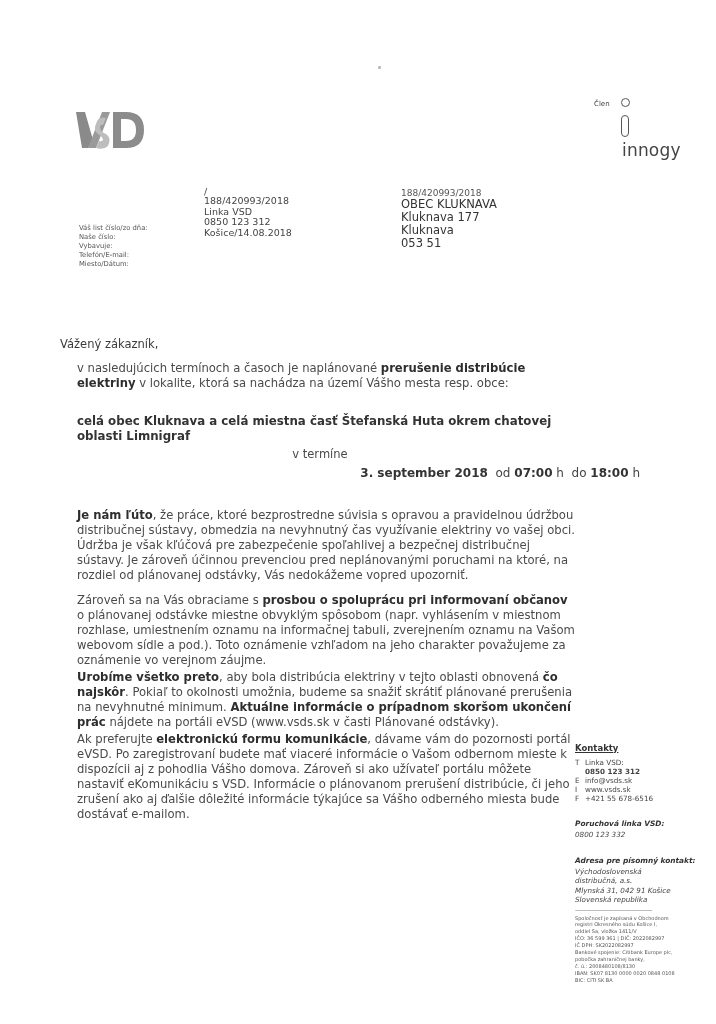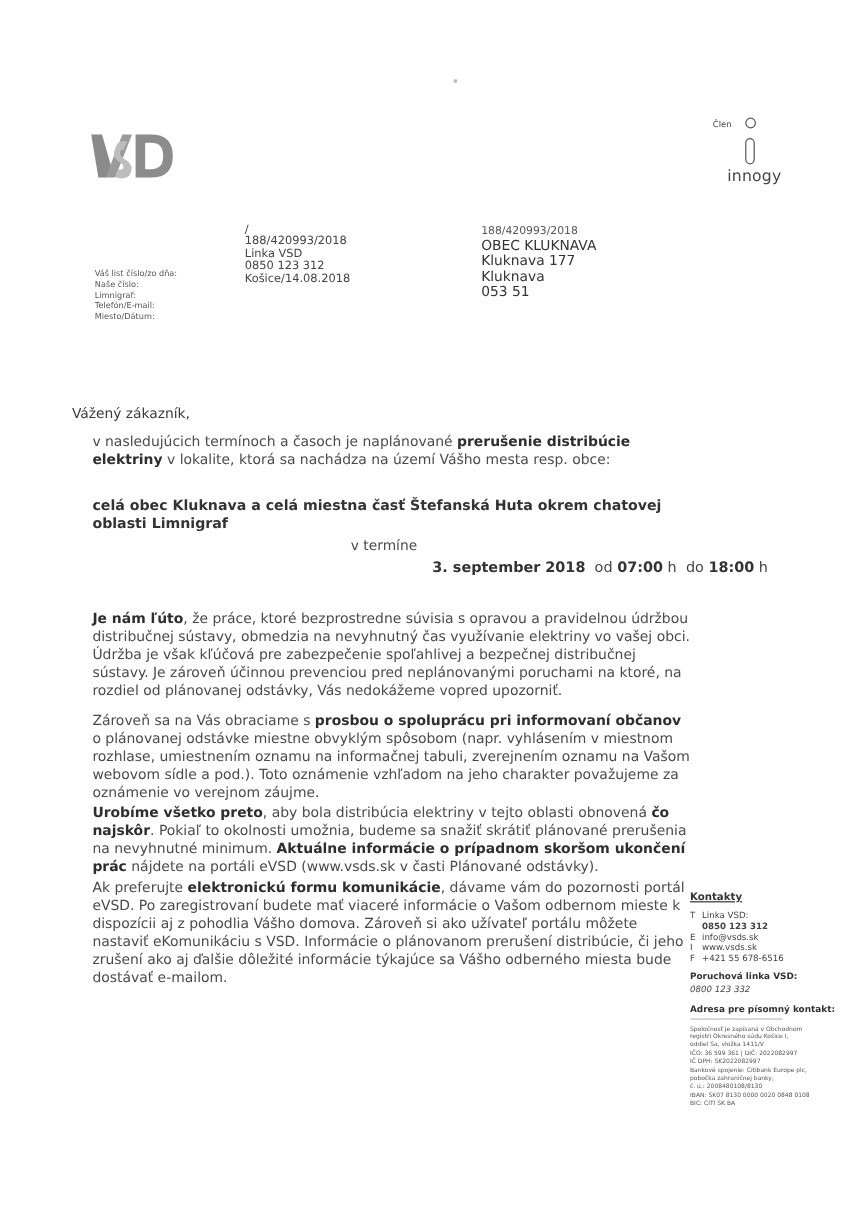--- a/index.html
+++ b/index.html
@@ -8,21 +8,21 @@
   .abs { position: absolute; }
 
   
   .logo { left: 76px; top: 110px; width: 70px; height: 40px; }
 
   
   .member { left: 594px; top: 98px; width: 60px; height: 60px; }
   .member .clen { position: absolute; left: 0; top: 2px; font-size: 7px; color: #444; }
   .member .ring { position: absolute; left: 27px; top: 0px; width: 7px; height: 7px; border: 1.2px solid #555; border-radius: 50%; }
   .member .bar { position: absolute; left: 27px; top: 17px; width: 6px; height: 20px; border: 1.2px solid #555; border-radius: 4px; }
-  .member .innogy { position: absolute; left: 12px; top: 42px; font-size: 13px; color: #444; letter-spacing: 0.2px; }
+  .member .innogy { position: absolute; left: 28px; top: 42px; font-size: 17px; color: #444; letter-spacing: 0.2px; }
 
   
   .ref-labels { left: 79px; top: 188px; font-size: 6.8px; line-height: 9.1px; color: #555; margin-top: 36px; }
   .ref-values { left: 204px; top: 188px; font-size: 9.5px; line-height: 10.5px; color: #444; }
   .ref-values .slash { display:block; height: 8px; line-height: 8px; }
 
   
   .recipient { left: 401px; top: 188px; color: #333; }
   .recipient .ref { font-size: 9px; line-height: 10px; color: #555; }
   .recipient .line { font-size: 11.5px; line-height: 13px; }
@@ -34,21 +34,21 @@
   .location { left: 77px; top: 402px; width: 500px; font-size: 11.8px; line-height: 15px; font-weight: bold; color: #333; margin-top: 12px; }
   .term-label { left: 0; width: 640px; top: 447px; text-align: center; font-size: 11.5px; color: #4a4a4a; }
   .term-date { left: 0; width: 640px; top: 466px; text-align: right; font-size: 12px; color: #444; }
   .term-date b { color: #333; }
 
   
   .contacts { left: 575px; top: 743px; width: 135px; color: #444; }
   .contacts .h { font-size: 8.5px; font-weight: bold; color: #333; margin-bottom: 5px; text-decoration: underline; }
   .contacts .row { font-size: 7.2px; line-height: 9px; display: flex; }
   .contacts .row .k { width: 10px; }
-  .contacts .sub { font-size: 7.4px; font-weight: bold; color: #333; margin-top: 6px; }
+  .contacts .sub { font-size: 7.4px; font-weight: bold; color: #333; margin-top: 16px; font-style: italic; }
   .contacts .txt { font-size: 7.2px; line-height: 9.5px; margin-top: 2px; font-style: italic; }
   .contacts .dash { font-size: 6px; color: #666; letter-spacing: -0.5px; margin-top: 1px; }
   .contacts .fine { font-size: 5px; line-height: 6.9px; color: #555; margin-top: 2px; }
 
   .speck { left: 378px; top: 66px; width: 3px; height: 3px; background: #bbb; border-radius: 1px; }
 </style>
 </head>
 <body>
 
 <div class="abs speck"></div>
@@ -65,21 +65,21 @@
 <div class="abs member">
   <span class="clen">Člen</span>
   <span class="ring"></span>
   <span class="bar"></span>
   <span class="innogy">innogy</span>
 </div>
 
 <div class="abs ref-labels">
   <div>Váš list číslo/zo dňa:</div>
   <div>Naše číslo:</div>
-  <div>Limnigraf:</div>
+  <div>Vybavuje:</div>
   <div>Telefón/E-mail:</div>
   <div>Miesto/Dátum:</div>
 </div>
 <div class="abs ref-values">
   <div class="slash">/</div>
   <div>188/420993/2018</div>
   <div>Linka VSD</div>
   <div>0850 123 312</div>
   <div>Košice/14.08.2018</div>
 </div>
@@ -147,20 +147,26 @@
     </div>
   <div class="row">
       <span class="k">F</span>
       <span>+421 55 678-6516</span>
     </div>
 
   <div class="sub">Poruchová linka VSD:</div>
   <div class="txt">0800 123 332</div>
 
   <div class="sub">Adresa pre písomný kontakt:</div>
+  <div class="txt">
+    <div>Východoslovenská</div>
+    <div>distribučná, a.s.</div>
+    <div>Mlynská 31, 042 91 Košice</div>
+    <div>Slovenská republika</div>
+  </div>
   <div class="dash">——————————————</div>
   <div class="fine">
     <div>Spoločnosť je zapísaná v Obchodnom</div>
     <div>registri Okresného súdu Košice I,</div>
     <div>oddiel Sa, vložka 1411/V</div>
     <div>IČO: 36 599 361 | DIČ: 2022082997</div>
     <div>IČ DPH: SK2022082997</div>
     <div>Bankové spojenie: Citibank Europe plc,</div>
     <div>pobočka zahraničnej banky,</div>
     <div>č. ú.: 2008480108/8130</div>

